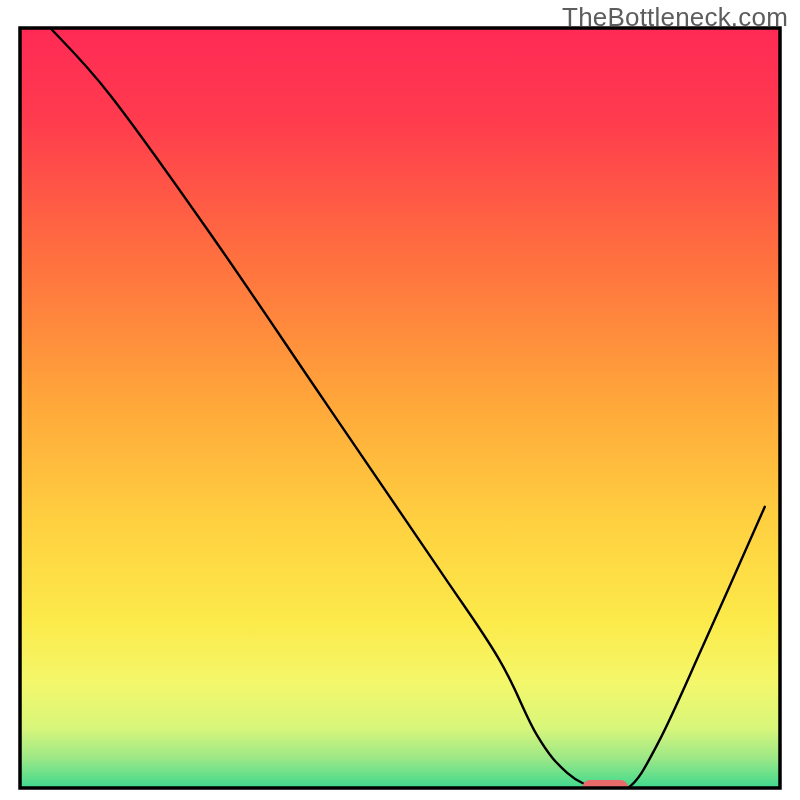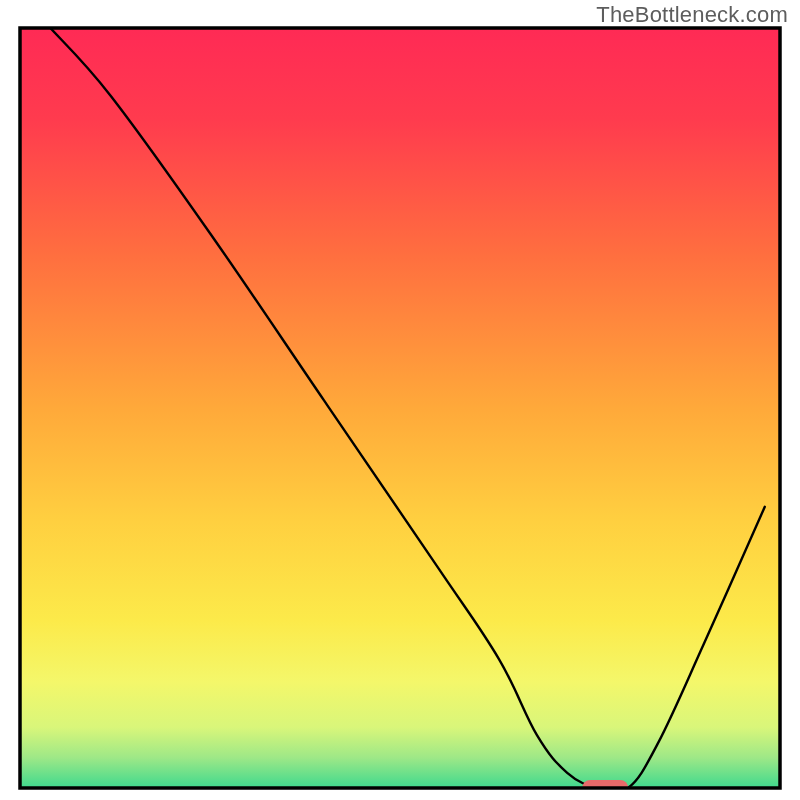--- a/index.html
+++ b/index.html
@@ -7,21 +7,21 @@
     padding: 0;
     width: 800px;
     height: 800px;
     background: #ffffff;
     font-family: Arial, Helvetica, sans-serif;
   }
   .watermark {
     position: absolute;
     top: 2px;
     right: 12px;
-    font-size: 22px;
+    font-size: 26px;
     font-weight: 500;
     color: #5d5d5d;
     pointer-events: none;
     letter-spacing: 0.2px;
     z-index: 100;
     margin-left: 48px;
   }
   .frame {
     width: 800px;
     height: 800px;

